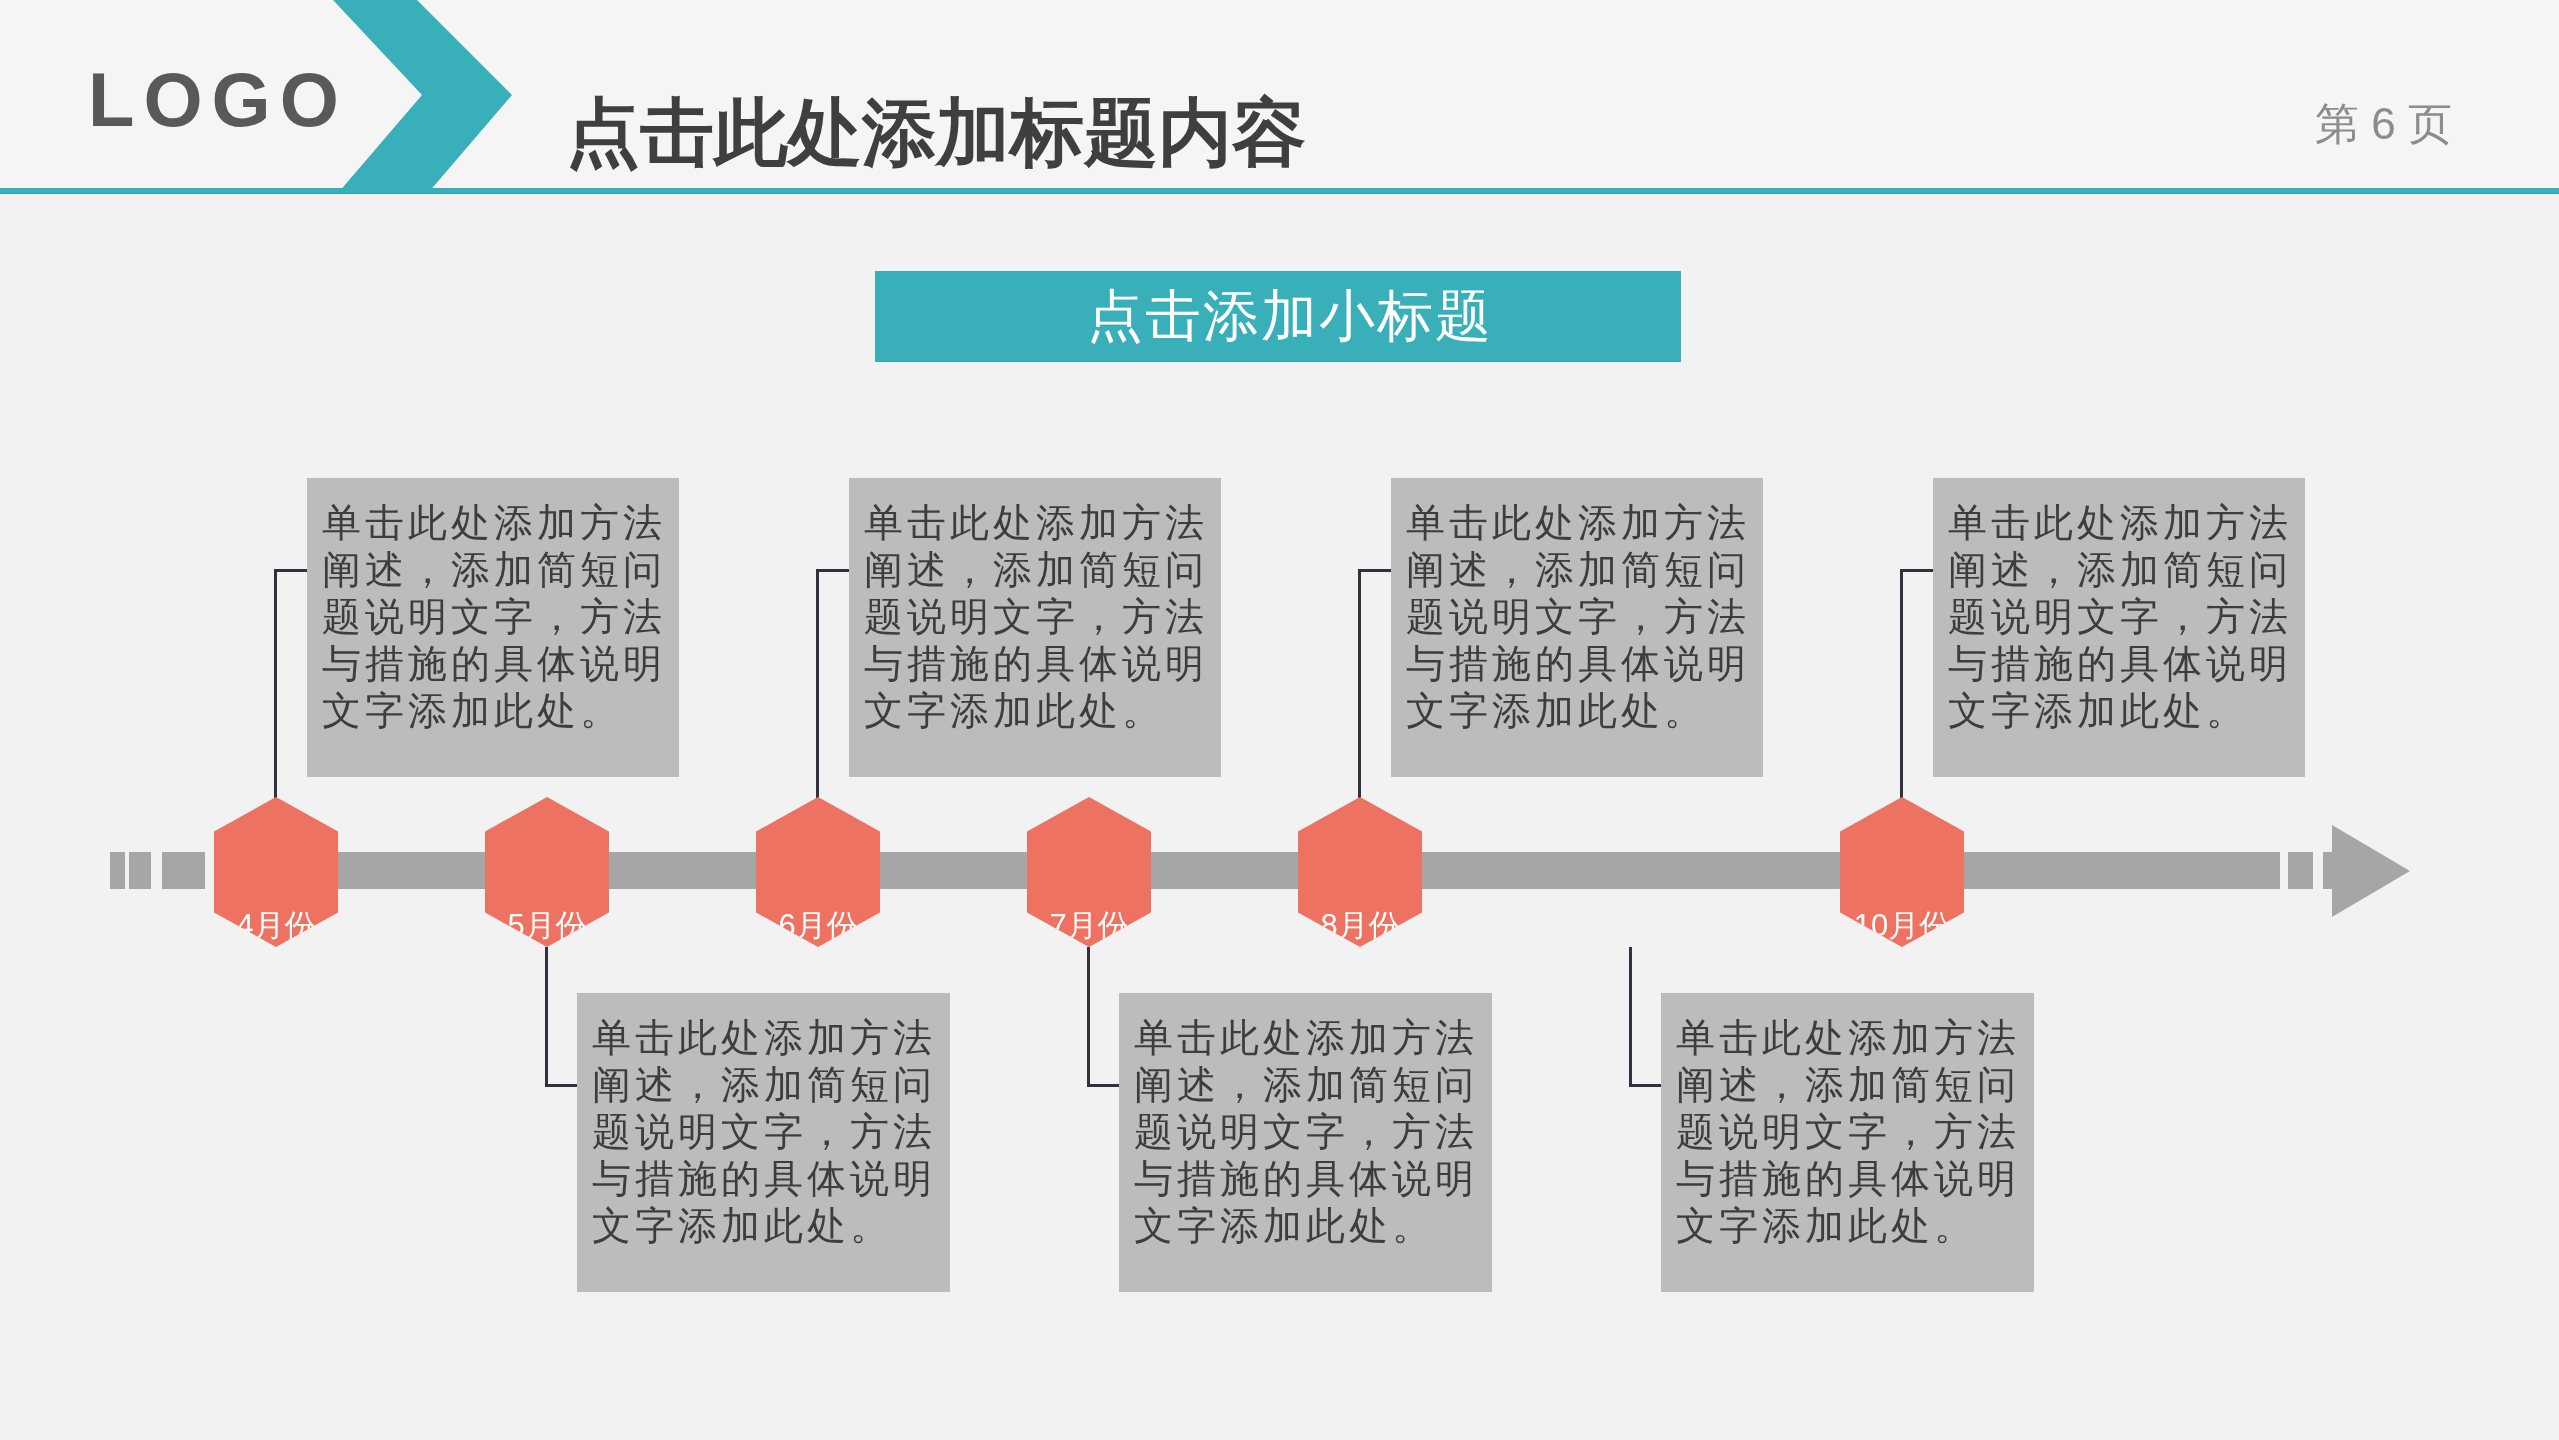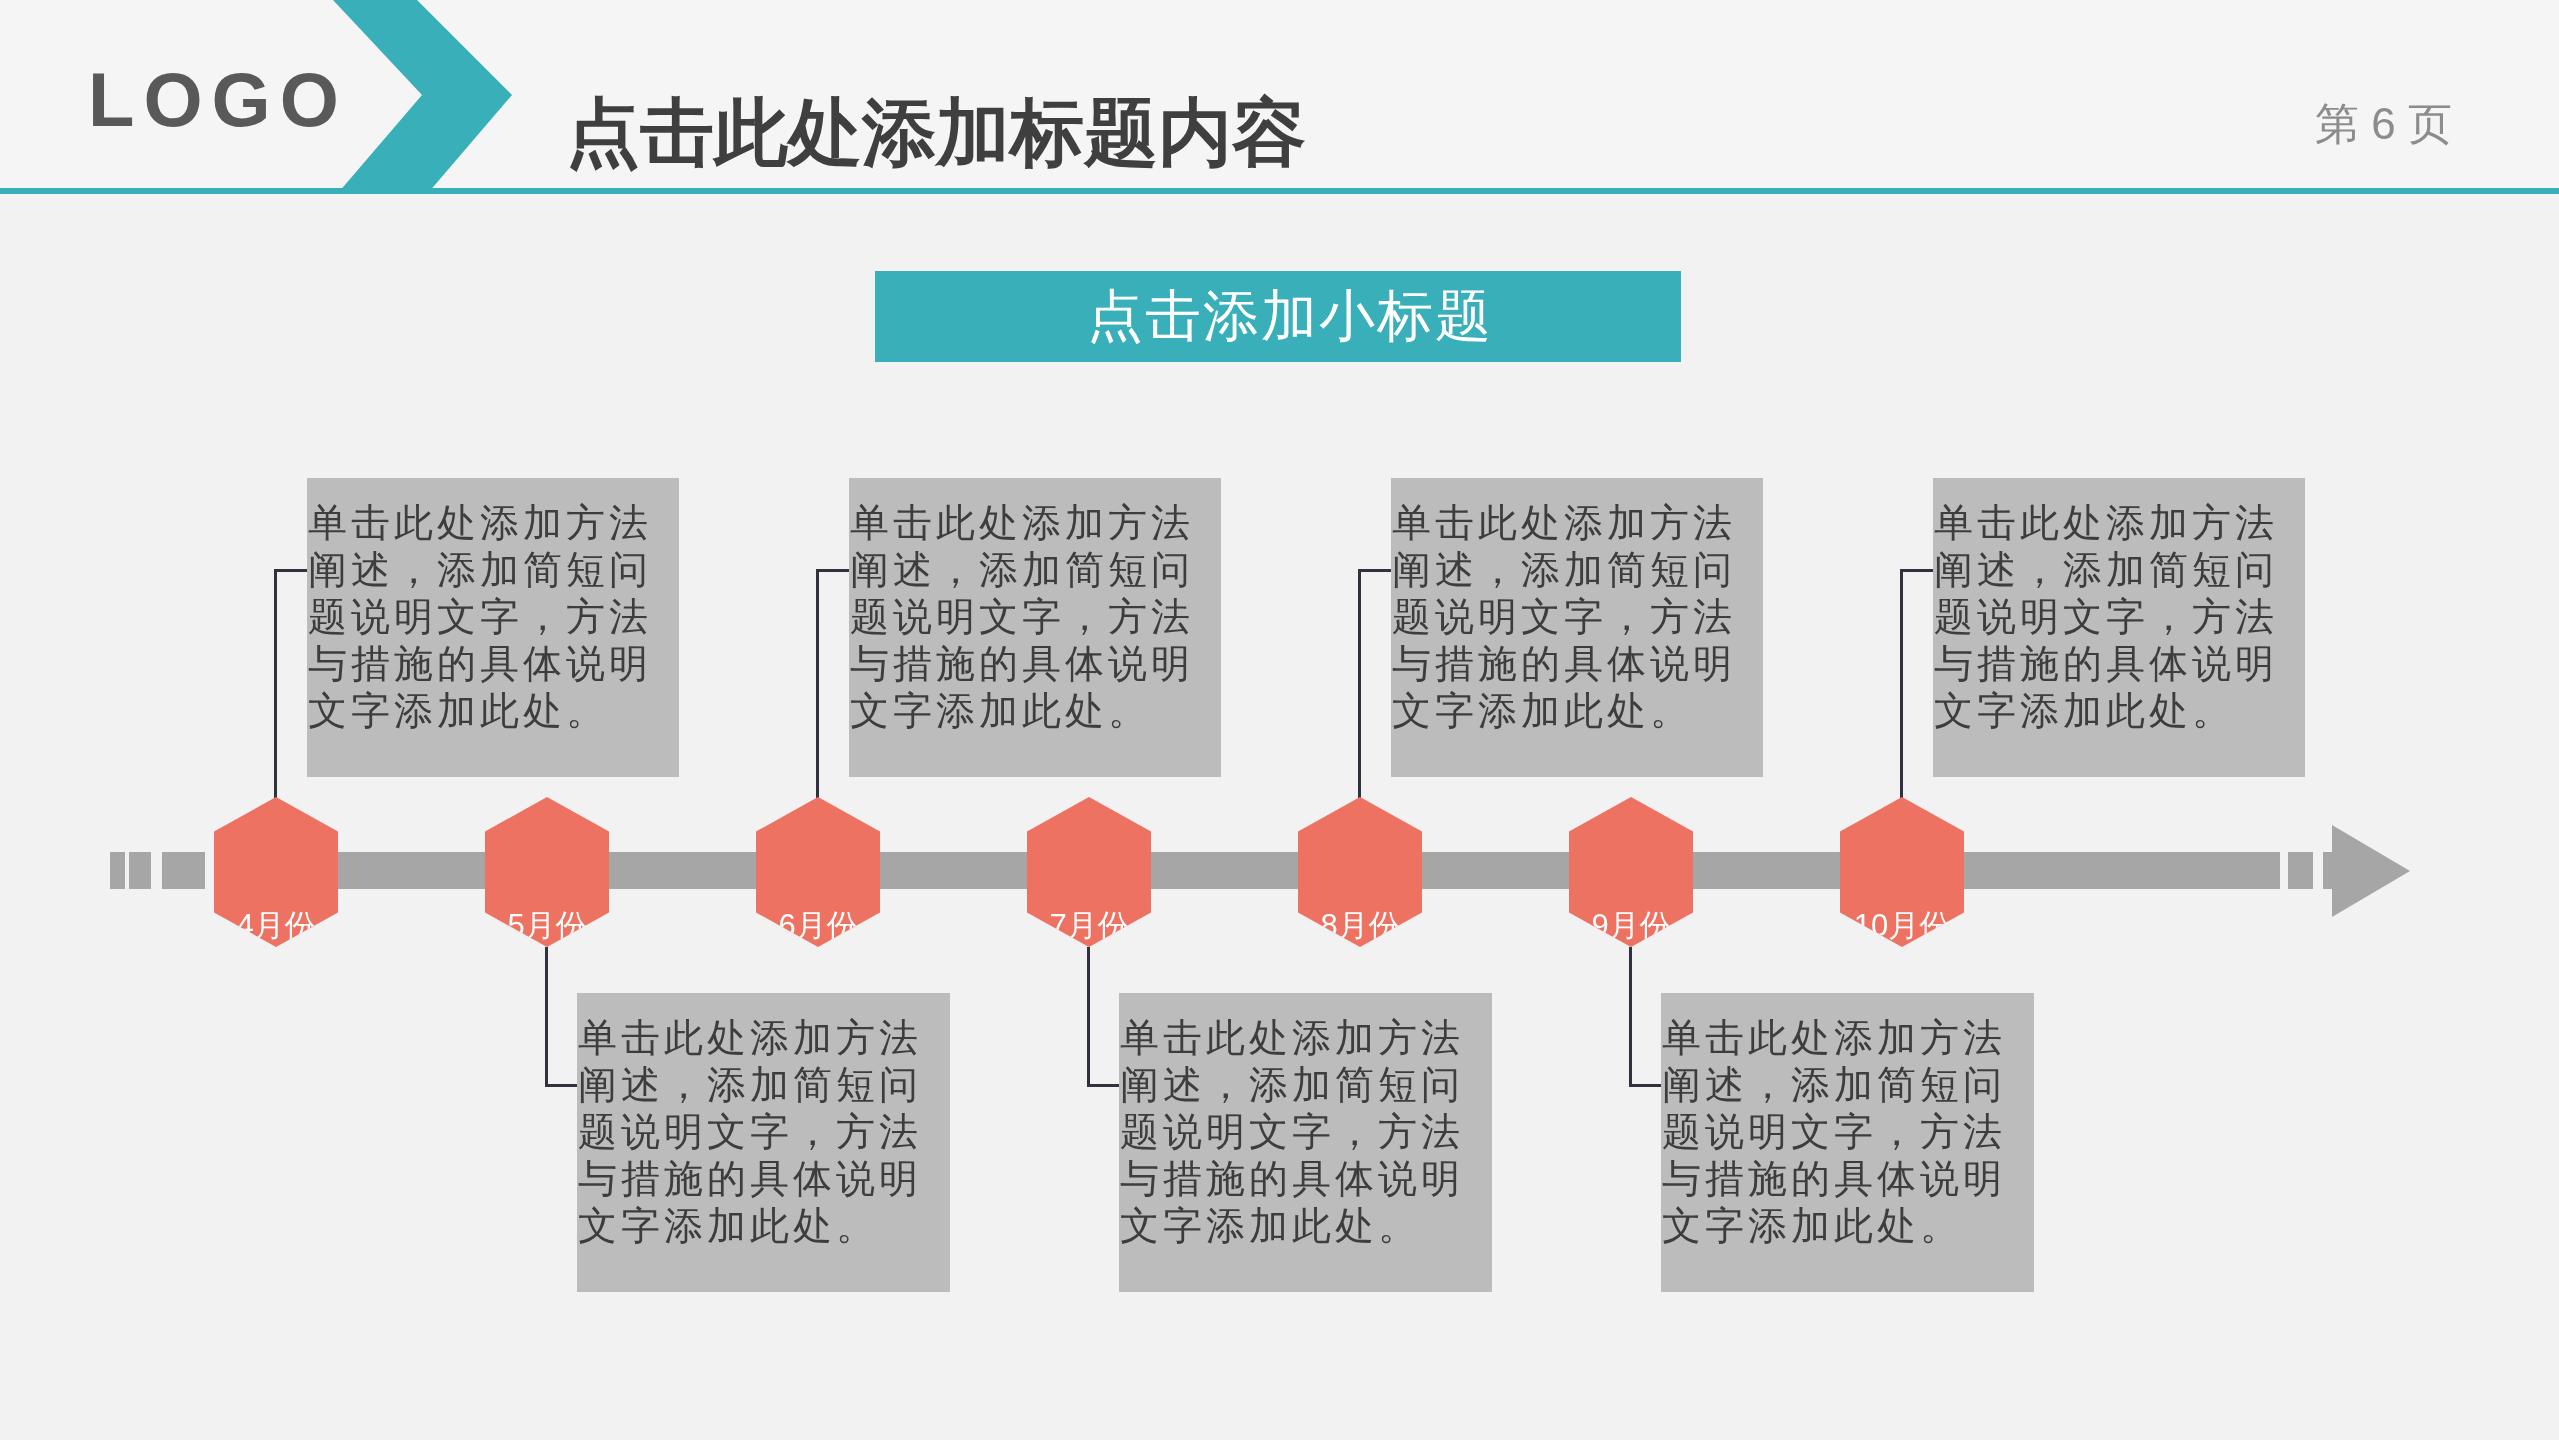--- a/index.html
+++ b/index.html
@@ -41,21 +41,21 @@
   .conn-h{position:absolute;height:3px;background:#32323e;}
   .hex{
     position:absolute;top:797px;width:124px;height:150px;background:#ed7261;
     clip-path:polygon(50% 0%,100% 23%,100% 77%,50% 100%,0% 77%,0% 23%);
     display:flex;align-items:flex-end;justify-content:center;
   }
   .hex-label{font-size:31px;color:#ffffff;white-space:nowrap;}
   
   .note-box{
     position:absolute;width:372px;height:299px;background:#bcbcbc;
-    box-sizing:border-box;padding:21px 4px 0 1px;
+    box-sizing:border-box;padding:21px 4px 0 15px;
   }
   .note-line{
     font-size:39px;line-height:47px;letter-spacing:4px;
     color:#3d3d3d;white-space:nowrap;
   }
 </style>
 </head>
 <body>
 
 <div class="slide">
@@ -105,23 +105,20 @@
     </div>
   <div class="hex" style="left:756px;">
       <span class="hex-label">6月份</span>
     </div>
   <div class="hex" style="left:1027px;">
       <span class="hex-label">7月份</span>
     </div>
   <div class="hex" style="left:1298px;">
       <span class="hex-label">8月份</span>
     </div>
-  <div class="hex" style="left:1569px;">
-      <span class="hex-label">9月份</span>
-    </div>
   <div class="hex" style="left:1840px;">
       <span class="hex-label">10月份</span>
     </div>
 
   <div class="note-box" style="left:307px;top:478px;">
     <div class="note-line">单击此处添加方法</div>
     <div class="note-line">阐述，添加简短问</div>
     <div class="note-line">题说明文字，方法</div>
     <div class="note-line">与措施的具体说明</div>
     <div class="note-line">文字添加此处。</div>

